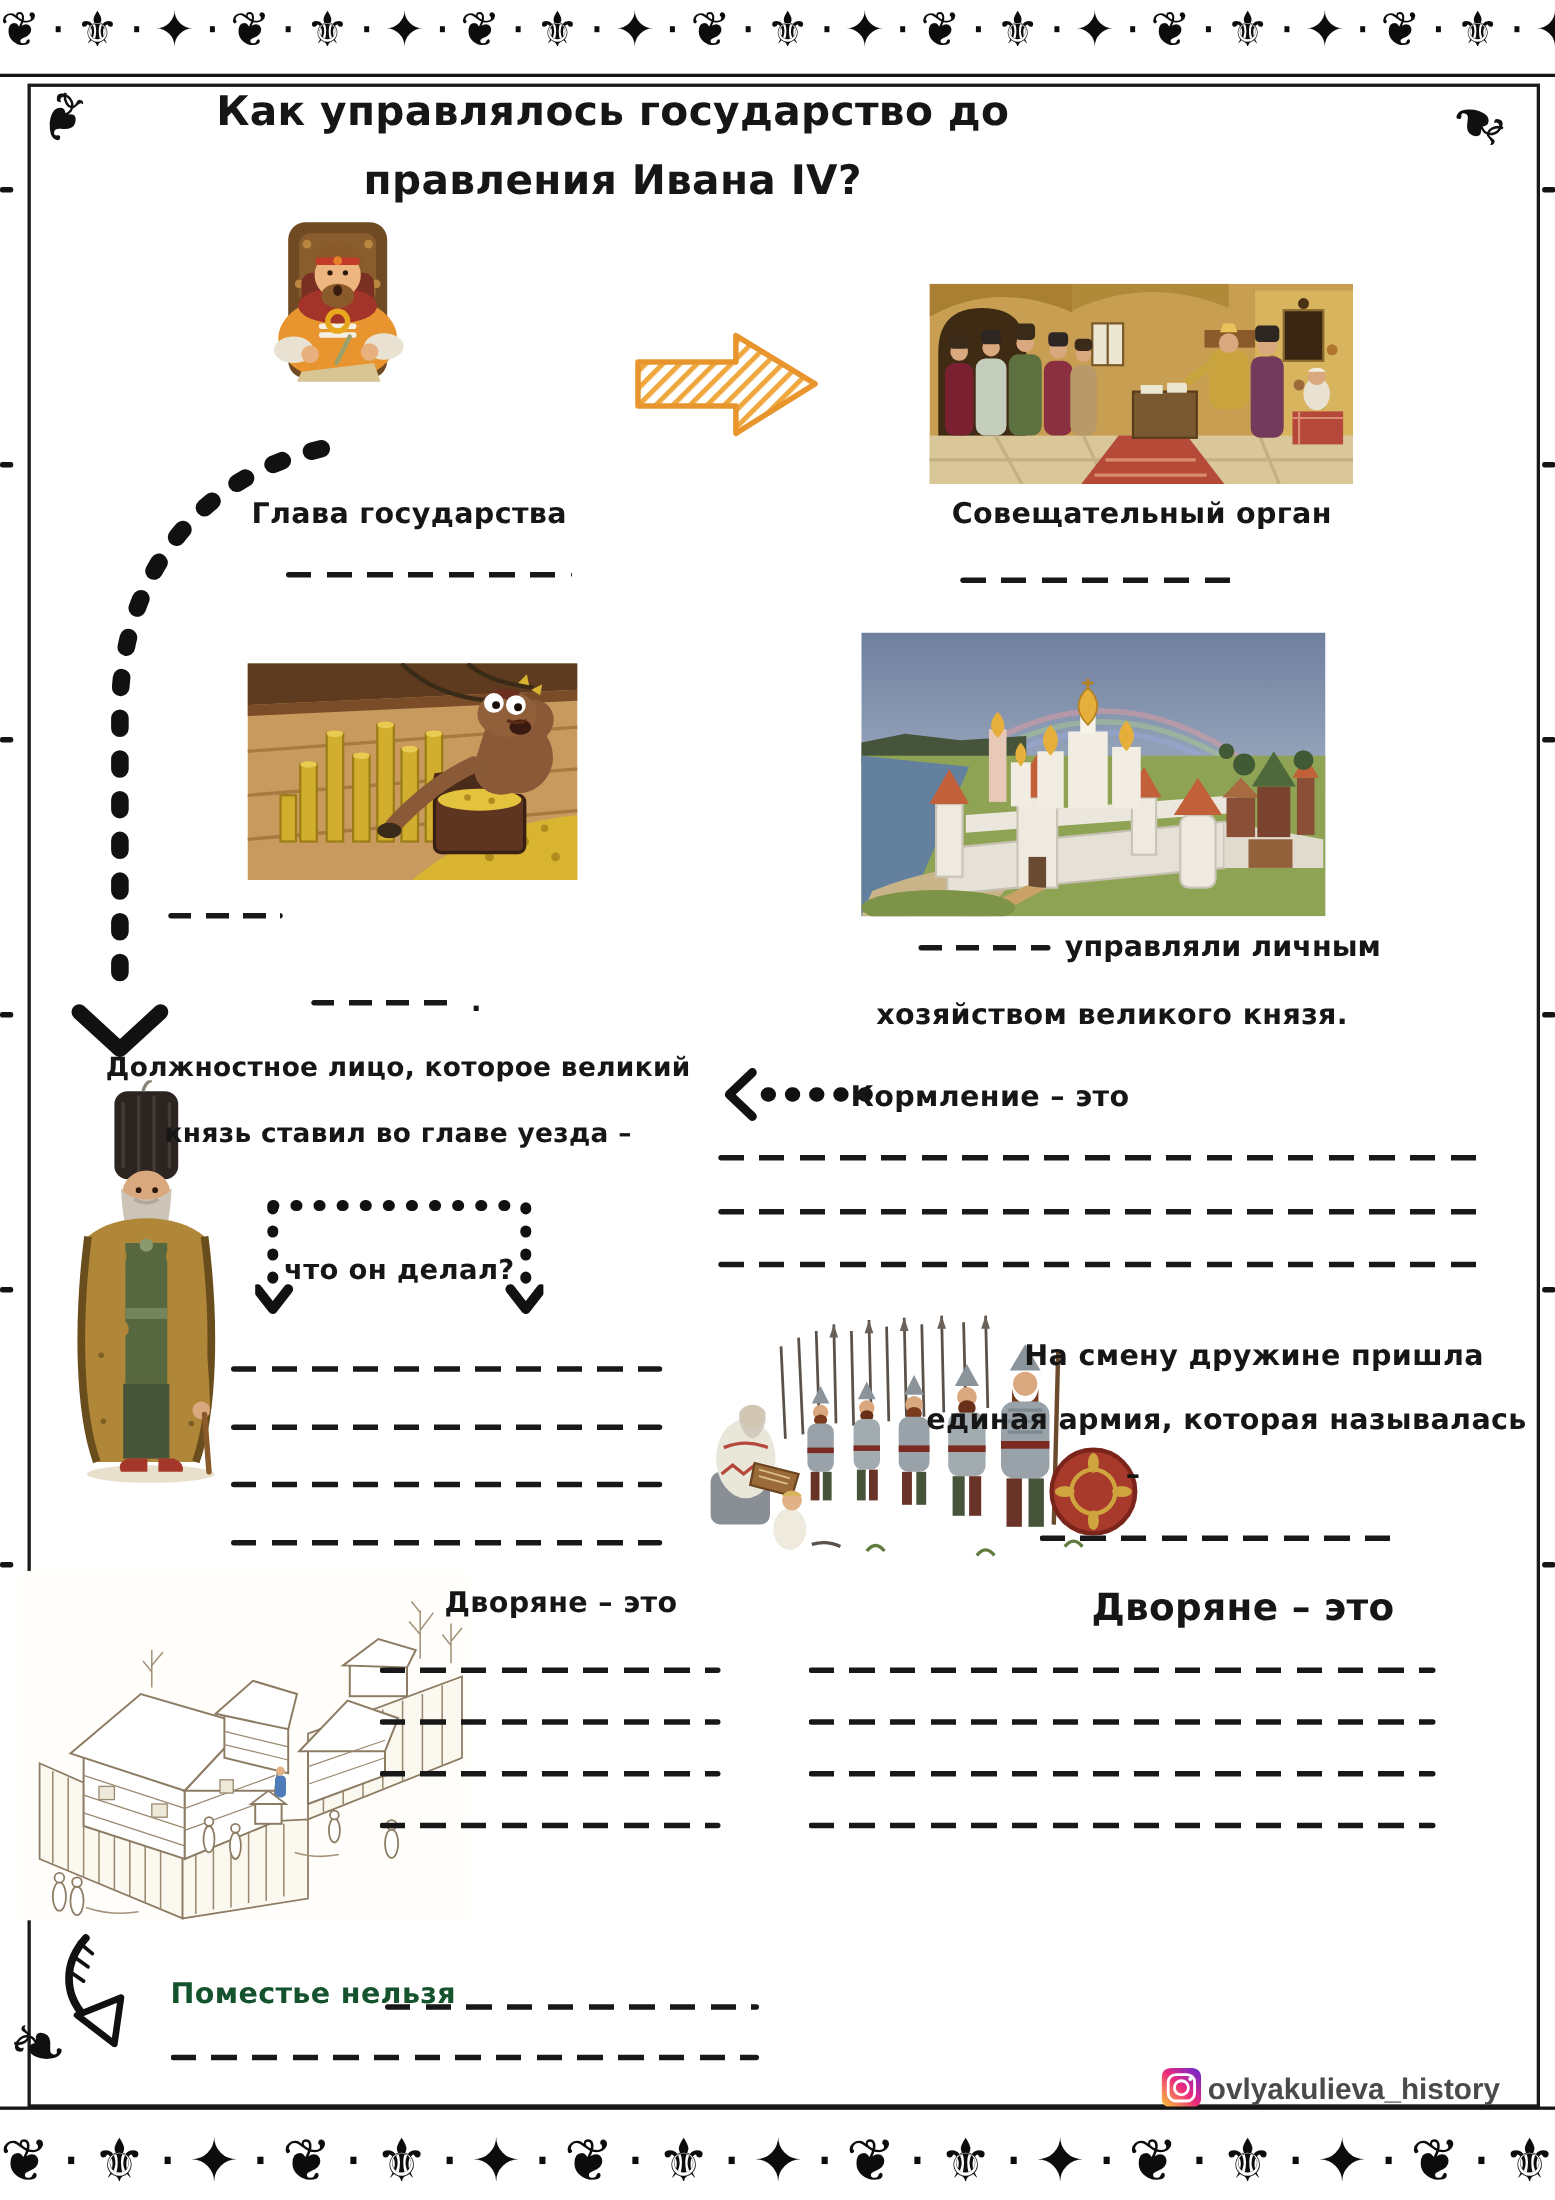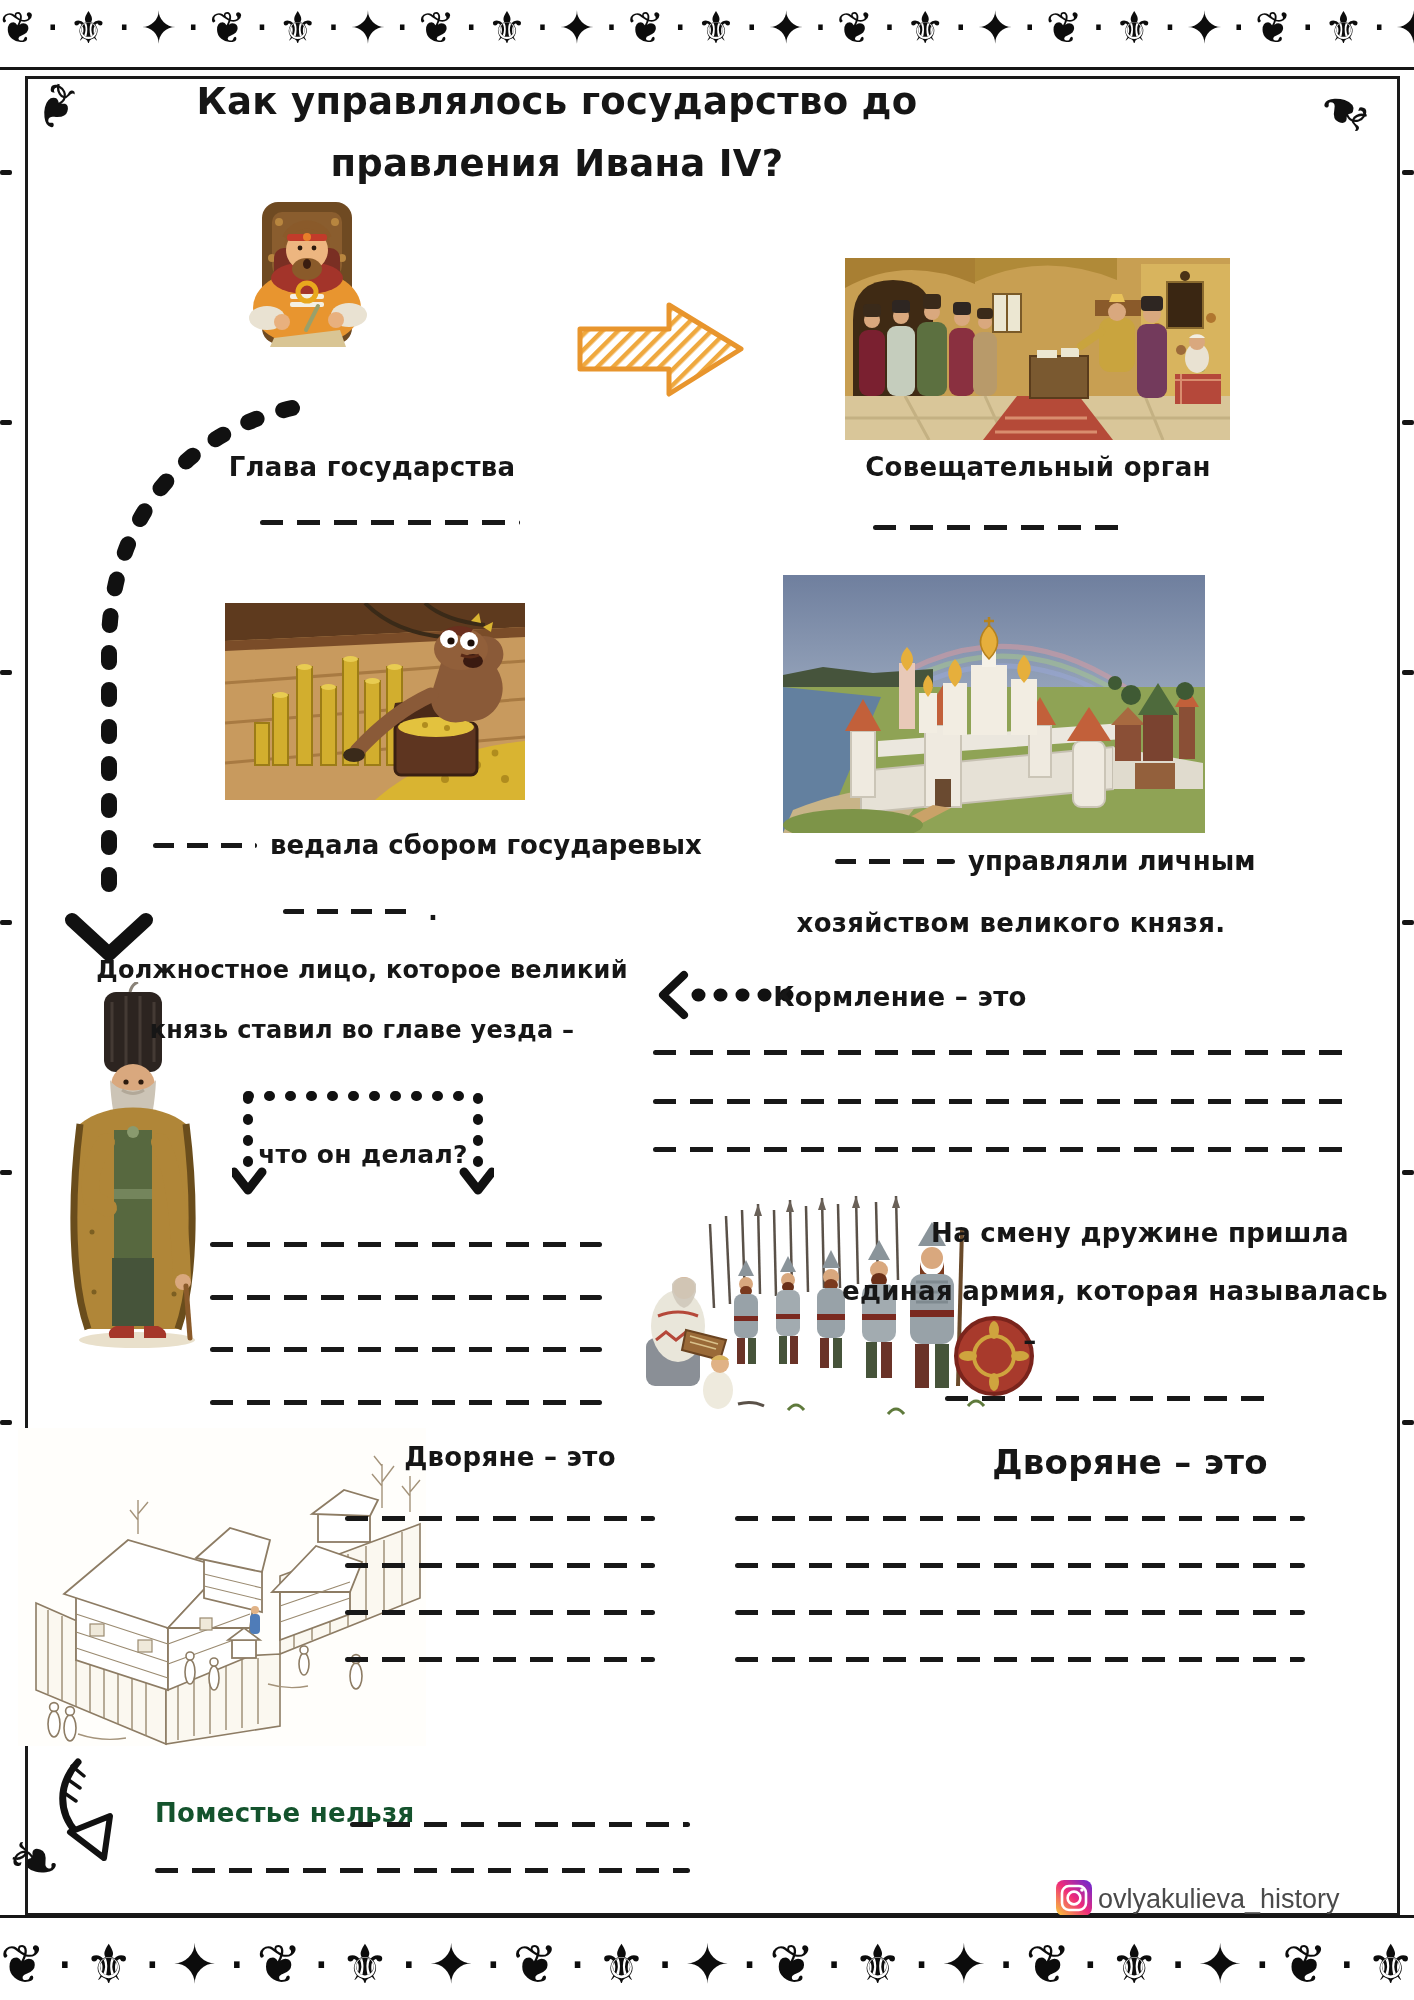--- a/index.html
+++ b/index.html
@@ -11,21 +11,21 @@
   .frame{position:absolute;left:25px;top:76px;right:14px;bottom:84px;border:3px solid #1a1a1a;}
   .corner{position:absolute;color:#101010;font-size:64px;line-height:1;}
   .tick{position:absolute;width:12px;height:5px;background:#141414;border-radius:2px;}
   .tc{position:absolute;transform:translateX(-50%);font-weight:700;color:#161616;white-space:nowrap;letter-spacing:.3px;}
   .tl{position:absolute;font-weight:700;color:#14532d;white-space:nowrap;letter-spacing:.3px;}
   .dl{position:absolute;height:5px;border-radius:3px;background:repeating-linear-gradient(90deg,#181818 0 23px,rgba(0,0,0,0) 23px 37px);}
   .dseg{height:5px;border-radius:3px;background:repeating-linear-gradient(90deg,#181818 0 21px,rgba(0,0,0,0) 21px 34px);}
   .flexrow{position:absolute;display:flex;align-items:center;gap:13px;}
   .flexrow .txt{font-weight:700;color:#161616;white-space:nowrap;font-size:26px;}
   .pic{position:absolute;}
-  .ig-handle{position:absolute;font-family:"Liberation Sans",sans-serif;font-weight:400;color:#4a4a4a;white-space:nowrap;}
+  .ig-handle{position:absolute;font-family:"Liberation Sans",sans-serif;font-weight:700;color:#4a4a4a;white-space:nowrap;}
 </style>
 </head>
 <body>
 
 <div class="band band-top"><span>❦·⚜·✦·❦·⚜·✦·❦·⚜·✦·❦·⚜·✦·❦·⚜·✦·❦·⚜·✦·❦·⚜·✦·❦·⚜·✦·❦·⚜·✦·❦·⚜·✦·❦·⚜·✦·❦·⚜·✦·❦·⚜·✦·❦·⚜·✦·❦·⚜·✦·❦·⚜·✦·</span></div>
 <div class="hr" style="top:67px;height:3px;"></div>
 <div class="frame"></div>
 <span class="corner" style="left:30px;top:74px;transform:rotate(105deg);">❧</span>
 <span class="corner" style="left:1318px;top:80px;transform:rotate(200deg);">❧</span>
 <span class="corner" style="left:8px;top:1828px;transform:rotate(15deg);">❧</span>
@@ -256,21 +256,20 @@
   <circle cx="348" cy="120" r="10" fill="#3f5a34"></circle>
       <circle cx="402" cy="116" r="9" fill="#3f5a34"></circle>
       <circle cx="332" cy="108" r="7" fill="#3f5a34"></circle>
   <path d="M96,258 L150,230 L168,233 L120,258 Z" fill="#caa268"></path>
   <ellipse cx="70" cy="250" rx="70" ry="16" fill="#7d9448"></ellipse>
 </svg>
 </div>
 
 <div class="flexrow" style="left:153px;top:830px;">
   <div class="dseg" style="width:104px;"></div>
-  <div class="txt">ведала сбором государевых</div>
 </div>
 <div class="flexrow" style="left:283px;top:896px;">
   <div class="dseg" style="width:132px;"></div>
   <div class="txt">.</div>
 </div>
 <div class="flexrow" style="left:835px;top:846px;">
   <div class="dseg" style="width:120px;"></div>
   <div class="txt">управляли личным</div>
 </div>
 <div class="tc" style="left:1011px;top:908px;font-size:26px;">хозяйством великого князя.</div>

